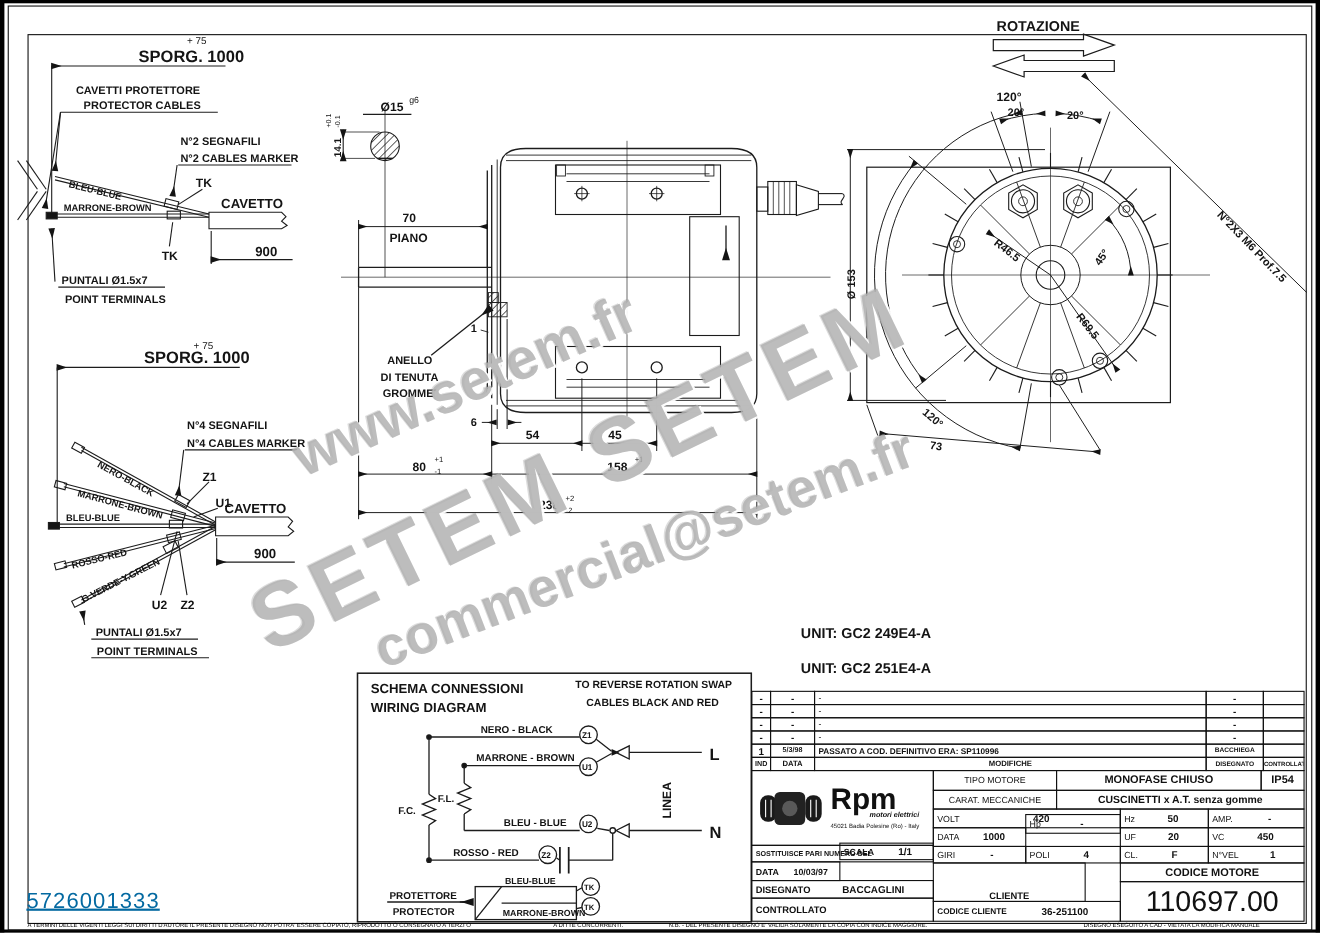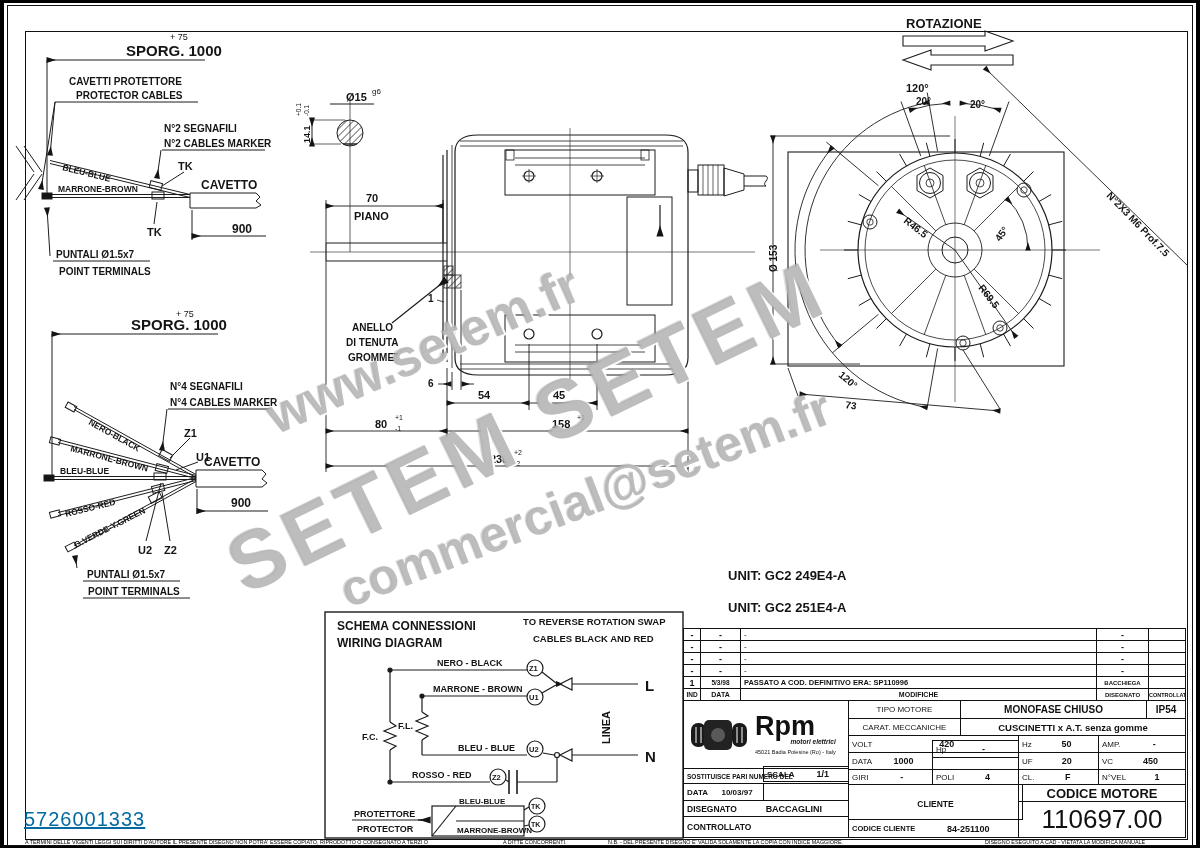--- a/index.html
+++ b/index.html
@@ -628,29 +628,29 @@
         </div>
       <div class="cell" style="left:335px;top:141px;width:81px;height:16px">
           <span class="lab">CL.</span>
           <span class="val">F</span>
         </div>
       <div class="cell" style="left:415px;top:141px;width:88px;height:16px">
           <span class="lab">N°VEL</span>
           <span class="val">1</span>
         </div>
 
-      <div class="cell" style="left:165px;top:156px;width:175px;height:36px;align-items:center">
+      <div class="cell" style="left:165px;top:156px;width:139px;height:36px;align-items:flex-end">
         <span class="val" style="margin-top:3px;font-size:8.5px">CLIENTE</span>
       </div>
       <div class="cell" style="left:165px;top:191px;width:171px;height:19px">
         <span class="lab b" style="font-size:7.5px">CODICE CLIENTE</span>
-          <span class="val">84-251100</span>
+          <span class="val">36-251100</span>
       </div>
       <div class="cell cc" style="left:335px;top:156px;width:168px;height:18px">
-        <span class="b" style="font-size:13px">CODICE MOTORE</span>
+        <span class="b" style="font-size:10px">CODICE MOTORE</span>
       </div>
       <div class="cell cc" style="left:335px;top:173px;width:168px;height:37px">
         <span style="font-size:26px">110697.00</span>
       </div>
     </div>
   </div>
 
   <div id="bignum">5726001333</div>
 
   <div class="foot" style="left:25px;top:839px">A TERMINI DELLE VIGENTI LEGGI SUI DIRITTI D'AUTORE IL PRESENTE DISEGNO NON POTRA' ESSERE COPIATO, RIPRODOTTO O CONSEGNATO A TERZI O</div>

